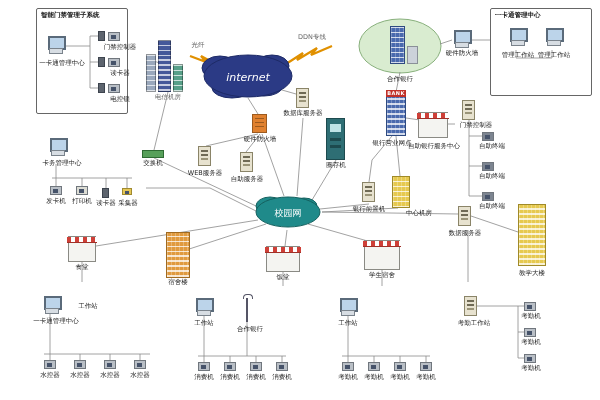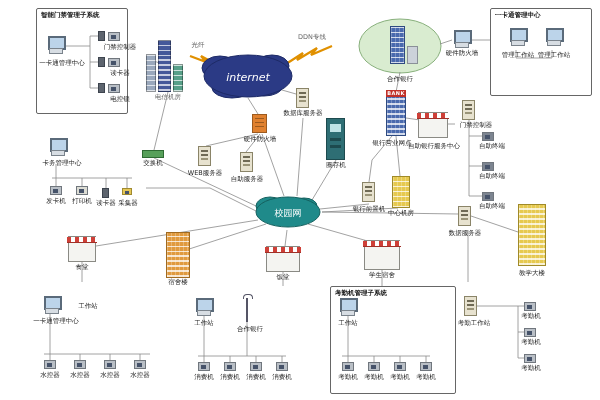--- a/index.html
+++ b/index.html
@@ -178,23 +178,20 @@
       <text x="288" y="216" fill="#ffffff" font-size="9" text-anchor="middle">校园网</text>
     </g>
   </svg>
 
   <div class="box" style="left:36px;top:8px;width:92px;height:106px">
     <span class="box-title" style="left:4px;top:2px">智能门禁管理子系统</span>
   </div>
   <div class="box" style="left:490px;top:8px;width:102px;height:88px">
     <span class="box-title" style="left:4px;top:2px">一卡通管理中心</span>
   </div>
-  <div class="box" style="left:330px;top:286px;width:126px;height:108px">
-    <span class="box-title" style="left:4px;top:2px">考勤机管理子系统</span>
-  </div>
 
   <div class="towers" style="left:146px;top:40px">
     <span class="tw" style="left:0;top:14px;width:10px;height:38px;background-color:#9aa8bc"></span>
     <span class="tw" style="left:12px;top:0;width:13px;height:52px;background-color:#44589a"></span>
     <span class="tw" style="left:27px;top:24px;width:10px;height:28px;background-color:#58a089"></span>
   </div>
   <span class="lbl gray" style="left:168px;top:94px">电信机房</span>
 
   <div class="switch" style="left:142px;top:150px"></div>
   <span class="lbl" style="left:153px;top:160px">交换机</span>
@@ -220,21 +217,21 @@
 
   <div class="bld bld-bank win" style="left:386px;top:96px;width:20px;height:40px">
     <span class="bank-sign">BANK</span>
   </div>
   <span class="lbl" style="left:392px;top:140px">银行营业网点</span>
 
   <div class="bld bld-shop" style="left:418px;top:112px;width:30px;height:26px"></div>
   <span class="lbl" style="left:434px;top:143px">自助银行服务中心</span>
 
   <div class="bld bld-yellow win" style="left:392px;top:176px;width:18px;height:32px"></div>
-  <span class="lbl" style="left:401px;top:210px">中心机房</span>
+  <span class="lbl" style="left:419px;top:210px">中心机房</span>
 
   <div class="server" style="left:362px;top:182px"></div>
   <span class="lbl" style="left:369px;top:206px">银行前置机</span>
 
   <div class="server" style="left:458px;top:206px"></div>
   <span class="lbl" style="left:465px;top:230px">数据服务器</span>
 
   <div class="bld bld-yellow win" style="left:518px;top:204px;width:28px;height:62px"></div>
   <span class="lbl" style="left:532px;top:270px">教学大楼</span>
 

